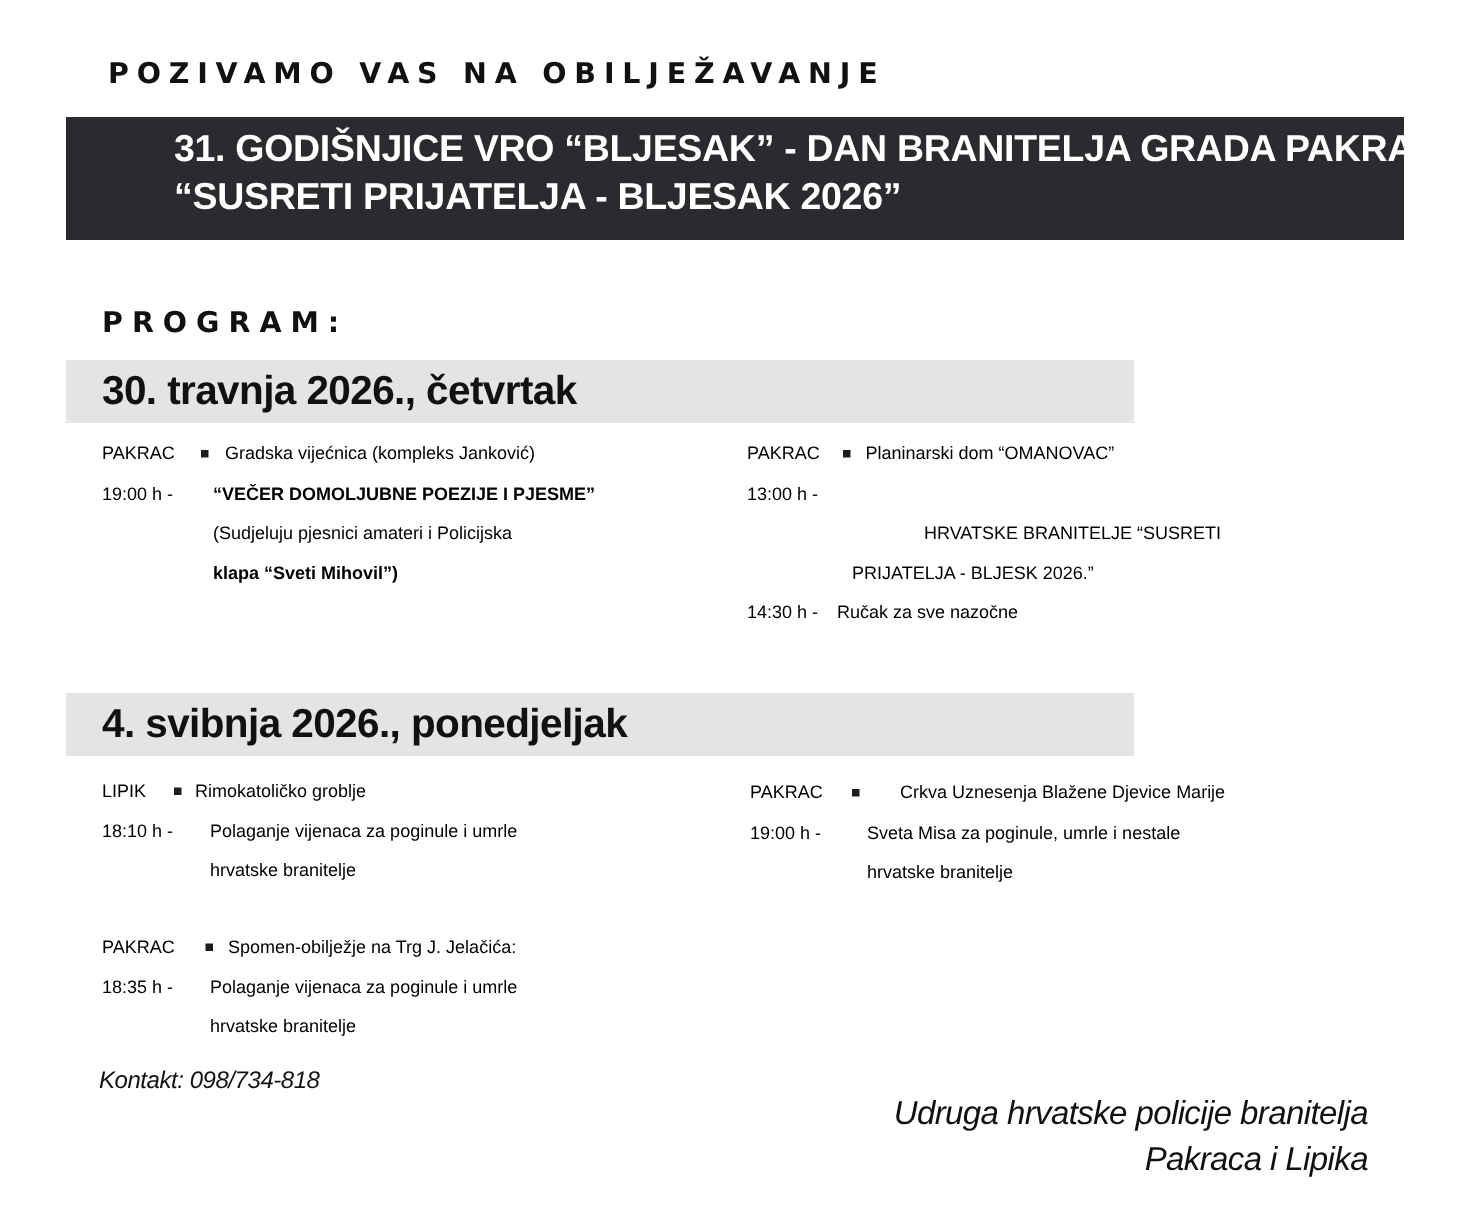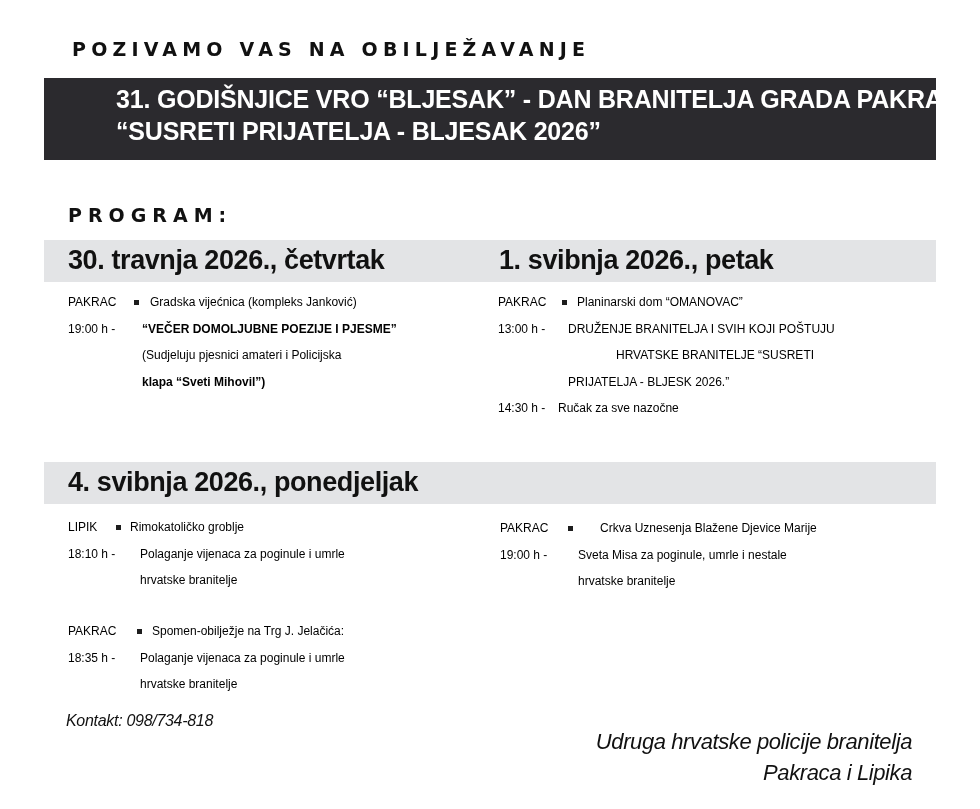--- a/index.html
+++ b/index.html
@@ -21,21 +21,21 @@
     }
     .banner .line { display: block; white-space: nowrap; }
 
     .program-heading {
       position: absolute; left: 68px; top: 204px;
       font-family: "DejaVu Sans", sans-serif; font-weight: bold;
       font-size: 19px; letter-spacing: 6px; color: #111;
     }
 
     .date-bar {
-      position: absolute; left: 44px; width: 892px; height: 42px;
+      position: absolute; left: 44px; width: 712px; height: 42px;
       background: #e3e4e6;
     }
     .date-label {
       position: absolute; top: 5px;
       font-family: "Liberation Sans", sans-serif; font-weight: bold;
       font-size: 27px; color: #111; white-space: nowrap; letter-spacing: -0.4px;
     }
 
     .block { position: absolute; font-size: 12px; line-height: 26.5px; color: #000000; }
     .row { position: relative; height: 26.5px; white-space: nowrap; }
@@ -63,21 +63,20 @@
 
 <div class="banner">
   <span class="line">31. GODIŠNJICE VRO “BLJESAK” - DAN BRANITELJA GRADA PAKRACA</span>
   <span class="line">“SUSRETI PRIJATELJA - BLJESAK 2026”</span>
 </div>
 
 <div class="program-heading">PROGRAM:</div>
 
 <div class="date-bar" style="top:240px;">
   <span class="date-label" style="left:24px;">30. travnja 2026., četvrtak</span>
-  <span class="date-label" style="left:455px;">1. svibnja 2026., petak</span>
 </div>
 
 <div class="block" style="left:68px; top:289px; width:400px;">
   <div class="row">
     <span class="lead">PAKRAC</span>
     <span class="bullet" style="left:66px;"></span>
     <span class="text" style="left:82px;">Gradska vijećnica (kompleks Janković)</span>
   </div>
   <div class="row">
     <span class="lead">19:00 h -</span>
@@ -92,21 +91,20 @@
 </div>
 
 <div class="block" style="left:498px; top:289px; width:420px;">
   <div class="row">
     <span class="lead">PAKRAC</span>
     <span class="bullet" style="left:64px;"></span>
     <span class="text" style="left:79px;">Planinarski dom “OMANOVAC”</span>
   </div>
   <div class="row">
     <span class="lead">13:00 h -</span>
-    <span class="text" style="left:70px;">DRUŽENJE BRANITELJA I SVIH KOJI POŠTUJU</span>
   </div>
   <div class="row">
     <span class="text" style="left:70px;margin-left:48px;">HRVATSKE BRANITELJE “SUSRETI</span>
   </div>
   <div class="row">
     <span class="text" style="left:70px;">PRIJATELJA - BLJESK 2026.”</span>
   </div>
   <div class="row">
     <span class="lead">14:30 h -</span>
     <span class="text" style="left:60px;">Ručak za sve nazočne</span>

